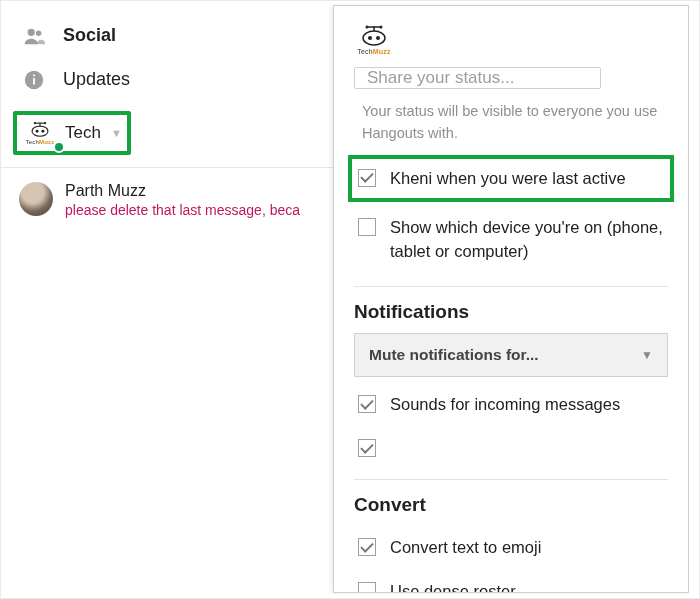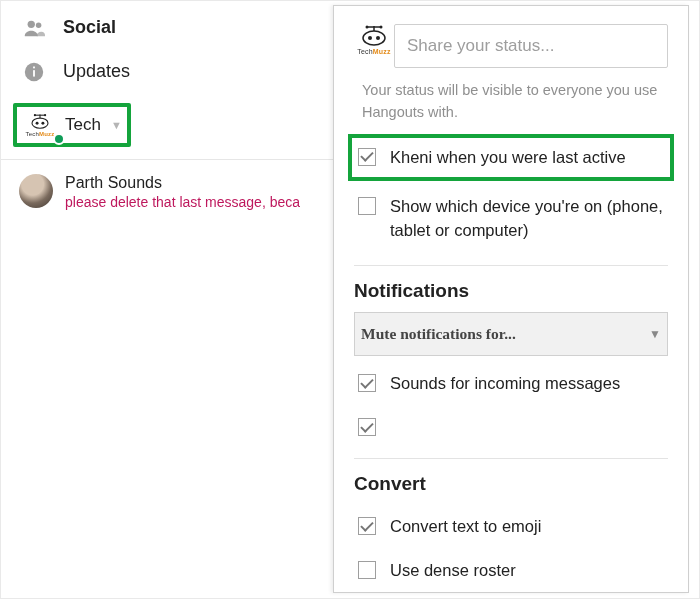--- a/index.html
+++ b/index.html
@@ -13,21 +13,21 @@
     overflow: hidden;
     position: relative;
     border: 1px solid #e9e9e9;
   }
 
   
   .sidebar {
     position: absolute;
     left: 0; top: 0;
     width: 340px;
-    padding-top: 8px;
+    padding-top: 16px;
   }
 
   .side-row {
     display: flex;
     align-items: flex-start;
     padding: 6px 18px 14px 18px;
     gap: 14px;
   }
   .side-row .icon-col {
     width: 30px;
@@ -105,21 +105,23 @@
     height: 588px;
     background: #fff;
     border: 1px solid #cfcfcf;
     box-shadow: -2px 0 4px rgba(0,0,0,0.08);
     padding: 18px 20px 10px 20px;
     overflow: hidden;
   }
 
   .status-row {
     display: flex;
+    gap: 12px;
     align-items: flex-start;
+    flex-direction: column;
   }
   .status-input {
     flex: 1;
     height: 44px;
     border: 1px solid #cfcfcf;
     border-radius: 2px;
     padding: 0 12px;
     font-size: 17px;
     color: #222;
   }
@@ -172,29 +174,28 @@
   .section-title {
     font-size: 19px;
     font-weight: 700;
     color: #222;
     margin: 4px 0 10px 0;
   }
 
   .mute-select {
     background: #f1f1f1;
     border: 1px solid #d0d0d0;
-    padding: 12px 6px;
+    padding: 12px 14px;
     font-size: 15.5px;
     font-weight: 700;
     color: #444;
     display: flex;
     justify-content: space-between;
     align-items: center;
     margin-bottom: 6px;
-    font-family: Liberation Serif, serif;
   }
   .mute-select .caret { font-size: 12px; color: #888; }
 
   
   .tm-logo {
     width: 40px;
     display: flex;
     flex-direction: column;
     align-items: center;
     gap: 2px;
@@ -259,21 +260,21 @@
     <span class="acct-name">Tech</span>
     <span class="dropdown-caret">▼</span>
     <span class="presence-dot"></span>
   </div>
 
   <div class="divider"></div>
 
   <div class="convo-row">
     <div class="avatar"></div>
     <div class="convo-text">
-      <div class="name">Parth Sounds</div>
+      <div class="name">Parth Muzz</div>
       <div class="snippet">please delete that last message, beca</div>
     </div>
   </div>
 </div>
 
 <div class="settings-panel">
 
   <div class="status-row">
     <span class="tm-logo">
       <svg width="30" height="22" viewBox="0 0 30 22">

